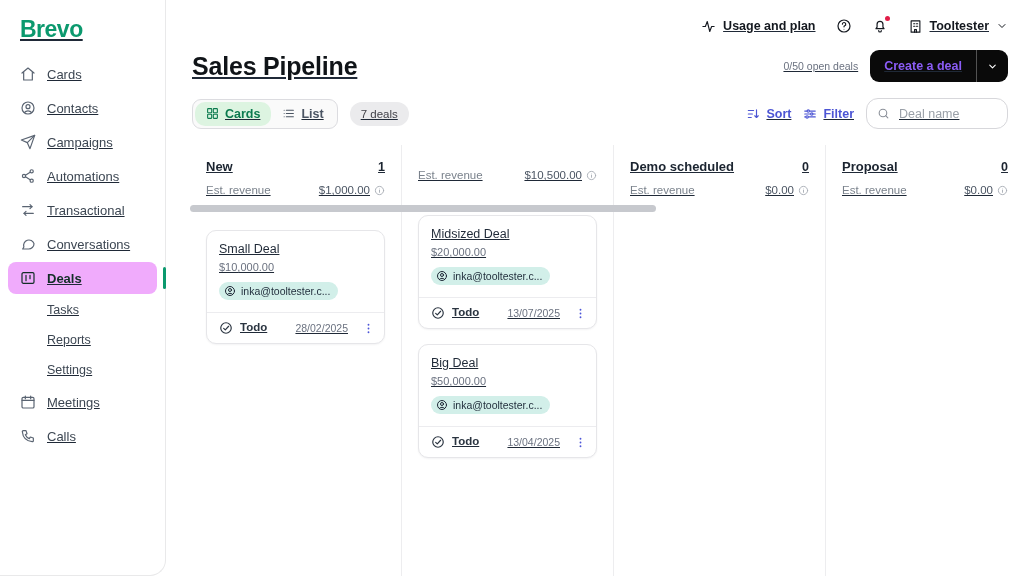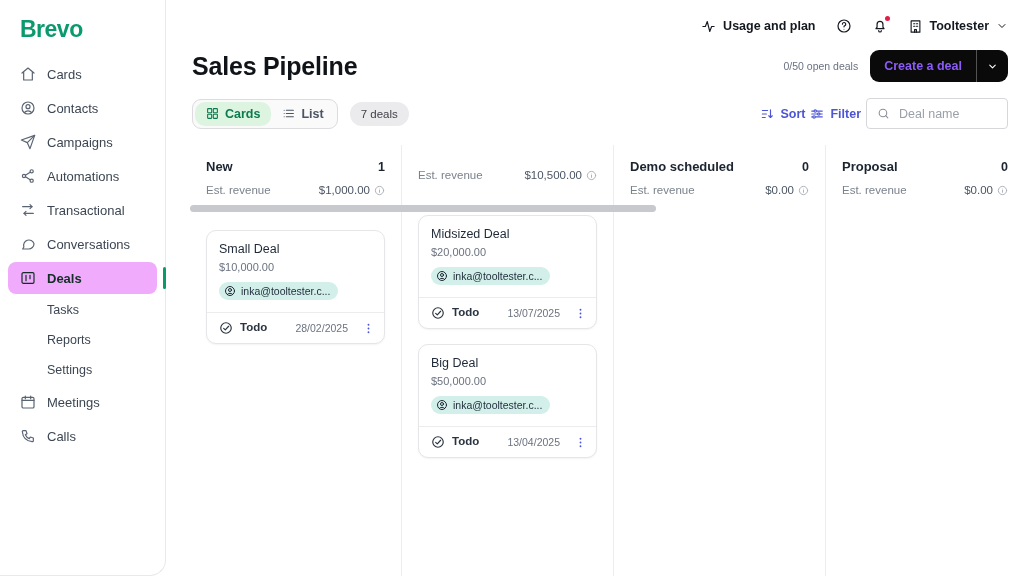--- a/index.html
+++ b/index.html
@@ -1,18 +1,18 @@
 <!DOCTYPE html>
 <html><head>
 <meta charset="utf-8">
 <style>
   * { box-sizing: border-box; }
   html,body { margin:0; padding:0; width:1024px; height:576px; overflow:hidden;
     font-family:"Liberation Sans", sans-serif; background:#fff; color:#1f2937; }
-  .app { display:flex; width:1024px; height:576px; }
+  .app { display:flex; width:1024px; height:576px;text-decoration:underline; }
 
   
   .sidebar { width:166px; min-width:166px; height:100%; background:#fff;
     border-right:1px solid #e9e9ea; border-bottom:1px solid #e9e9ea;
     border-bottom-right-radius:16px; padding-top:12px; position:relative; }
   .logo { font-size:23px; font-weight:800; color:#0b996e; padding:4px 20px 14px; letter-spacing:-.5px; }
   .nav { display:flex; flex-direction:column; }
   .nav-item { position:relative; display:flex; align-items:center; gap:11px;
     margin:1px 8px; padding:8px 8px 8px 12px; border-radius:8px; font-size:13px;
     color:#3c4652; cursor:pointer; }
@@ -46,25 +46,25 @@
 
   .toolbar { display:flex; align-items:center; padding:0 16px 16px 26px; }
   .seg-group { display:flex; align-items:center; background:#fafafa;
     border:1px solid #dcdce0; border-radius:9px; padding:2px; }
   .seg { display:flex; align-items:center; gap:6px; padding:5px 11px; border-radius:10px;
     font-size:12.5px; font-weight:700; color:#4b5563; cursor:pointer; }
   .seg .ico { display:flex; }
   .seg.active { background:#ddf4e1; color:#0b7a4e; }
   .count-pill { margin-left:12px; background:#ebebed; border-radius:14px;
     padding:6px 11px; font-size:11.5px; color:#3f3f46; }
-  .toolbar-right { margin-left:auto; display:flex; align-items:center; gap:5px; }
+  .toolbar-right { margin-left:auto; display:flex; align-items:center; gap:12px; }
   .tool-link { display:flex; align-items:center; gap:6px; color:#4c55d4;
     font-weight:700; font-size:12.5px; cursor:pointer; }
   .search-box { display:flex; align-items:center; gap:7px; border:1px solid #d7d7db;
-    border-radius:4px; padding:0 10px; height:31px; width:142px; background:#fff; color:#8a8f98; }
+    border-radius:12px; padding:0 10px; height:31px; width:142px; background:#fff; color:#8a8f98; }
   .search-box input { border:0; outline:0; font-size:12.5px; width:100%;
     font-family:inherit; color:#111; background:transparent; }
   input::placeholder { color:#9aa0a8; }
 
   
   .board { position:relative; flex:1; display:flex; margin-left:24px; min-height:0; }
   .hscroll { position:absolute; left:0; top:60px; width:466px; height:7px;
     border-radius:4px; background:#c7c9ce; cursor:pointer; z-index:2; }
   .col { flex:0 0 212px; width:212px; padding:14px 16px 0; border-right:1px solid #ededef; }
   .col:last-child { flex:1 1 auto; border-right:0; min-width:0; overflow:hidden; }

